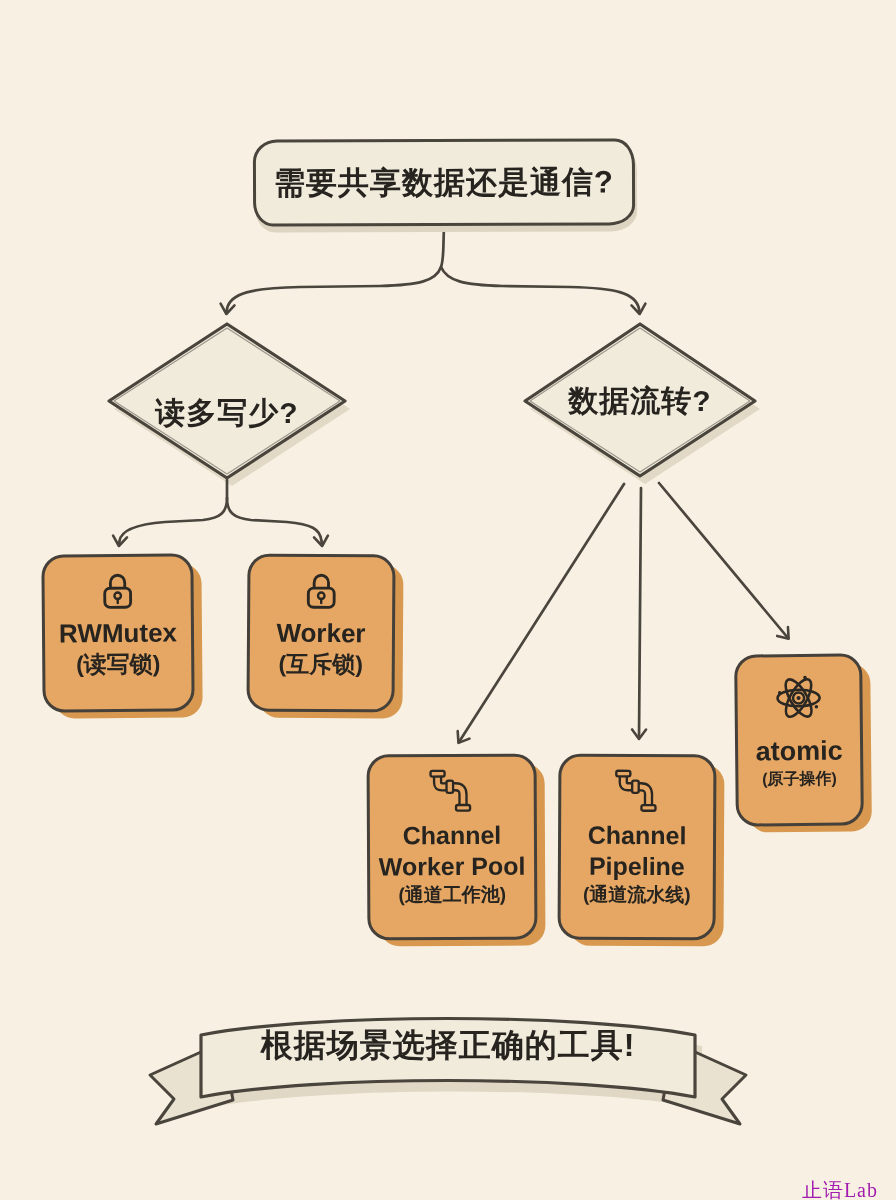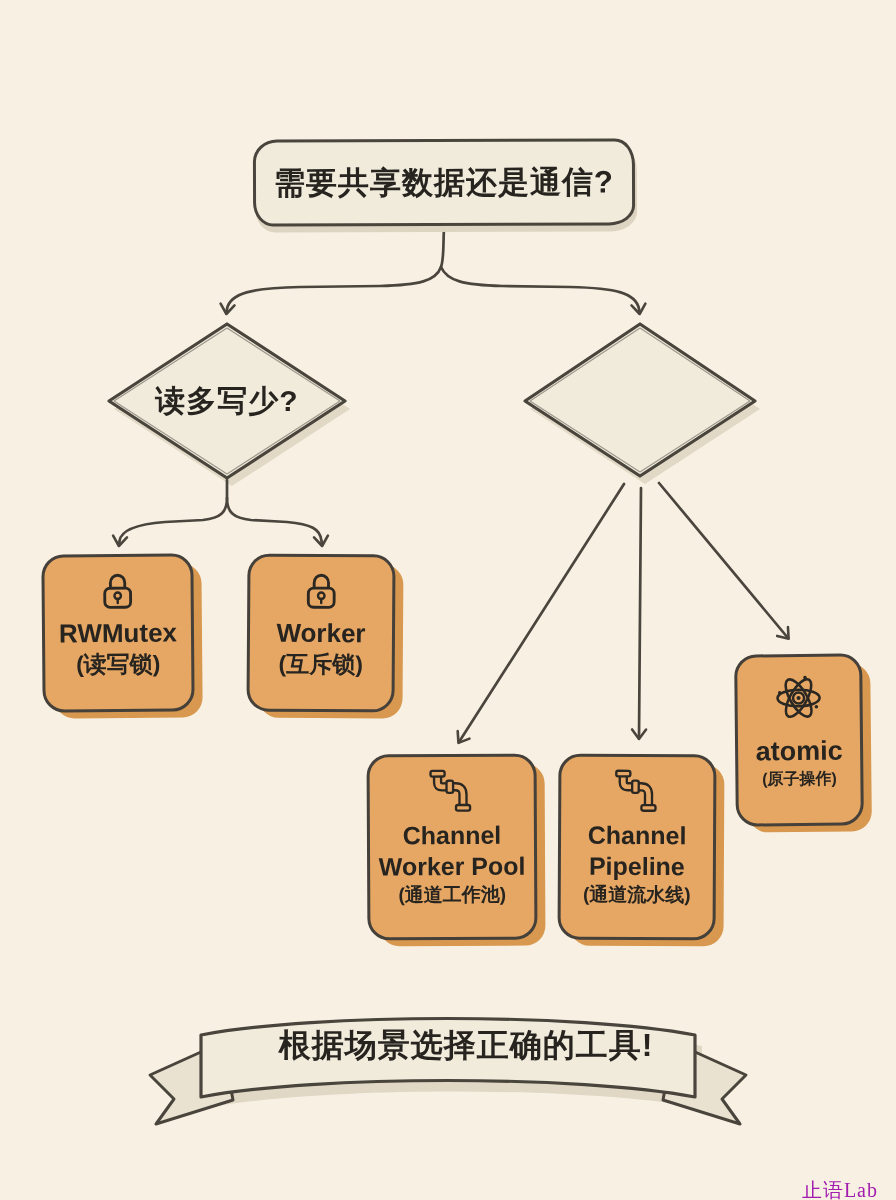--- a/index.html
+++ b/index.html
@@ -18,42 +18,42 @@
     border-radius:24px 20px 26px 20px / 22px 26px 20px 24px;
     box-shadow:2px 6px 0 #ddd4c1;
     display:flex;align-items:center;justify-content:center;
     font-size:31px;font-weight:700;letter-spacing:1px;
     transform:rotate(-0.2deg);
   }
   .dlabel{
     display:flex;align-items:center;justify-content:center;
     font-size:30px;font-weight:700;letter-spacing:1px;
   }
-  .dlabel.left{left:117px;top:352px;width:220px;height:56px;}
+  .dlabel.left{left:117px;top:364px;width:220px;height:56px;}
   .dlabel.right{left:530px;top:352px;width:220px;height:56px;}
   .tool{
     background:#e5a763;border:3.5px solid #45403a;border-radius:22px;
     display:flex;flex-direction:column;align-items:center;
     box-shadow:10px 8px 0 -2px #d8984f;
     padding-top:12px;
   }
   .tool .t1{font-size:26px;font-weight:700;line-height:1.25;}
   .tool .t2{font-size:23px;font-weight:700;line-height:1.3;}
   #t-rwmutex{left:42px;top:533px;width:152px;height:158px;transform:rotate(-0.5deg);}
   #t-mutex{left:247px;top:533px;width:148px;height:158px;transform:rotate(0.4deg);}
   #t-wpool{left:367px;top:733px;width:170px;height:186px;transform:rotate(-0.3deg);padding-top:9px;}
   #t-pipeline{left:558px;top:733px;width:158px;height:186px;transform:rotate(0.3deg);padding-top:9px;}
   #t-atomic{left:735px;top:633px;width:128px;height:172px;transform:rotate(-0.6deg);padding-top:10px;}
   #t-wpool .t1,#t-pipeline .t1{font-size:25px;}
   #t-wpool .t2,#t-pipeline .t2{font-size:19px;}
   #t-atomic .t1{font-size:27px;margin-top:2px;text-align:center;}
   #t-atomic .t2{font-size:16px;}
   .icon{display:block;margin:0 auto 4px auto;}
   .banner-text{
-    left:228px;top:997px;width:476px;height:56px;
+    left:210px;top:997px;width:476px;height:56px;
     display:flex;align-items:center;justify-content:center;
     font-size:32px;font-weight:700;letter-spacing:1px;
   }
   .watermark{
     right:18px;top:1156px;
     font-family:"Liberation Serif","DejaVu Serif",serif;
     font-size:20px;color:#a21caf;letter-spacing:1px;
   }
 </style>
 </head>
@@ -92,20 +92,21 @@
       <path d="M684,1026 L746,1054 L722,1078 L740,1103 L663,1079 L670,1042 Z" fill="#e9e2d0" stroke="#49443c" stroke-width="3" stroke-linejoin="round"></path>
       <path d="M201,1014 C318,992 578,992 695,1014 L695,1076 C578,1054 318,1054 201,1076 Z" fill="#f1ebdc" stroke="#49443c" stroke-width="3.2" stroke-linejoin="round"></path>
     </g>
   </svg>
 
   <div class="abs node-top">
     <span>需要共享数据还是通信?</span>
   </div>
 
   <div class="abs dlabel left">读多写少?</div>
+  <div class="abs dlabel right">数据流转?</div>
 
   <div class="abs tool" id="t-rwmutex">
     <svg class="icon" width="46" height="44" viewBox="0 0 48 46">
       <path d="M16.5,20.5 V14.5 C16.5,9.8 19.9,6.5 24,6.5 C28.1,6.5 31.5,9.8 31.5,14.5 V20.5" fill="none" stroke="#2b2722" stroke-width="3"></path>
       <rect x="10.5" y="20" width="27" height="20" rx="5.5" fill="none" stroke="#2b2722" stroke-width="3"></rect>
       <circle cx="24" cy="28" r="3.4" fill="none" stroke="#2b2722" stroke-width="2.5"></circle>
       <path d="M24,31.4 V35.6" stroke="#2b2722" stroke-width="2.5" stroke-linecap="round"></path>
     </svg>
     <div class="t1">RWMutex</div>
     <div class="t2">(读写锁)</div>

